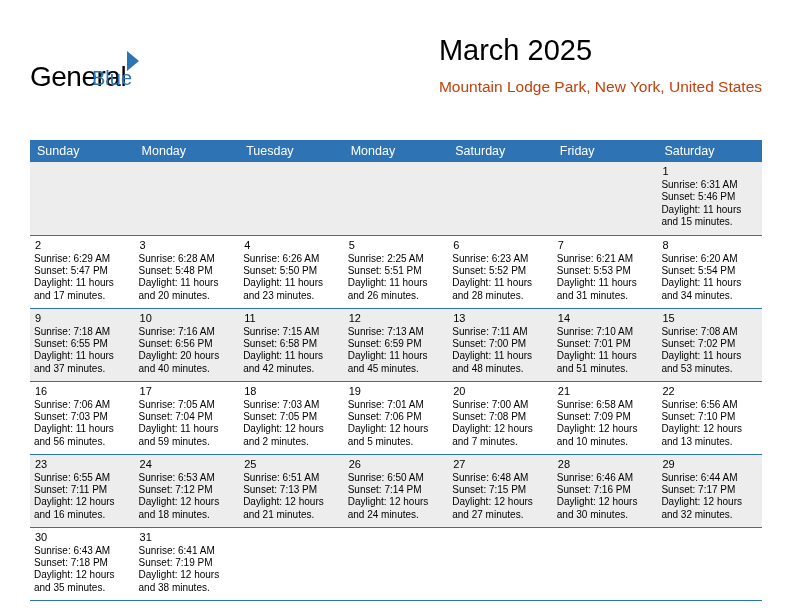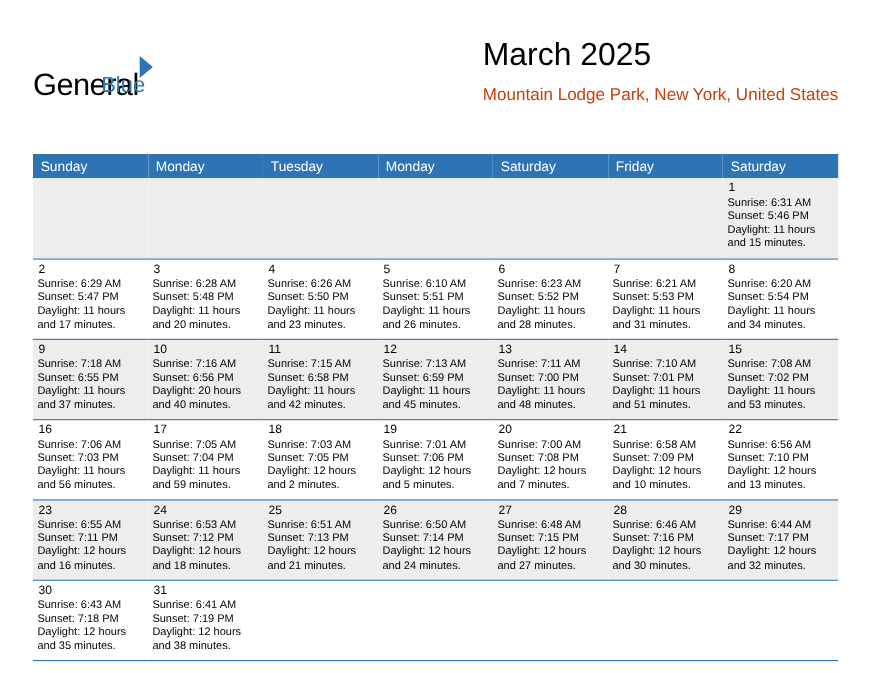--- a/index.html
+++ b/index.html
@@ -101,21 +101,21 @@
             <div class="cell-line">Daylight: 11 hours and 20 minutes.</div>
           </td>
           <td>
             <div class="day-num">4</div>
             <div class="cell-line">Sunrise: 6:26 AM</div>
             <div class="cell-line">Sunset: 5:50 PM</div>
             <div class="cell-line">Daylight: 11 hours and 23 minutes.</div>
           </td>
           <td>
             <div class="day-num">5</div>
-            <div class="cell-line">Sunrise: 6:10 AM</div>
+            <div class="cell-line">Sunrise: 2:25 AM</div>
             <div class="cell-line">Sunset: 5:51 PM</div>
             <div class="cell-line">Daylight: 11 hours and 26 minutes.</div>
           </td>
           <td>
             <div class="day-num">6</div>
             <div class="cell-line">Sunrise: 6:23 AM</div>
             <div class="cell-line">Sunset: 5:52 PM</div>
             <div class="cell-line">Daylight: 11 hours and 28 minutes.</div>
           </td>
           <td>

